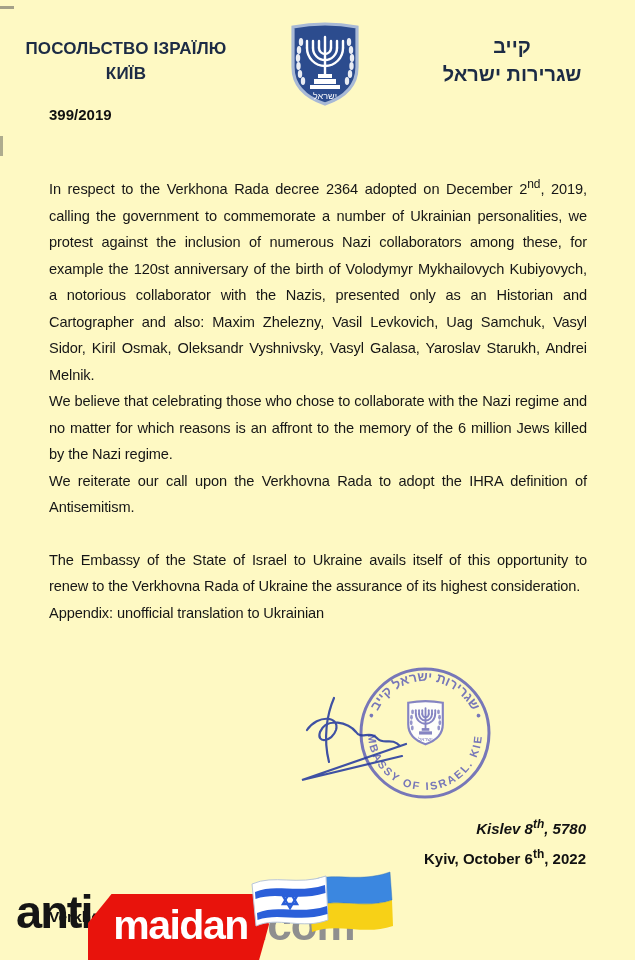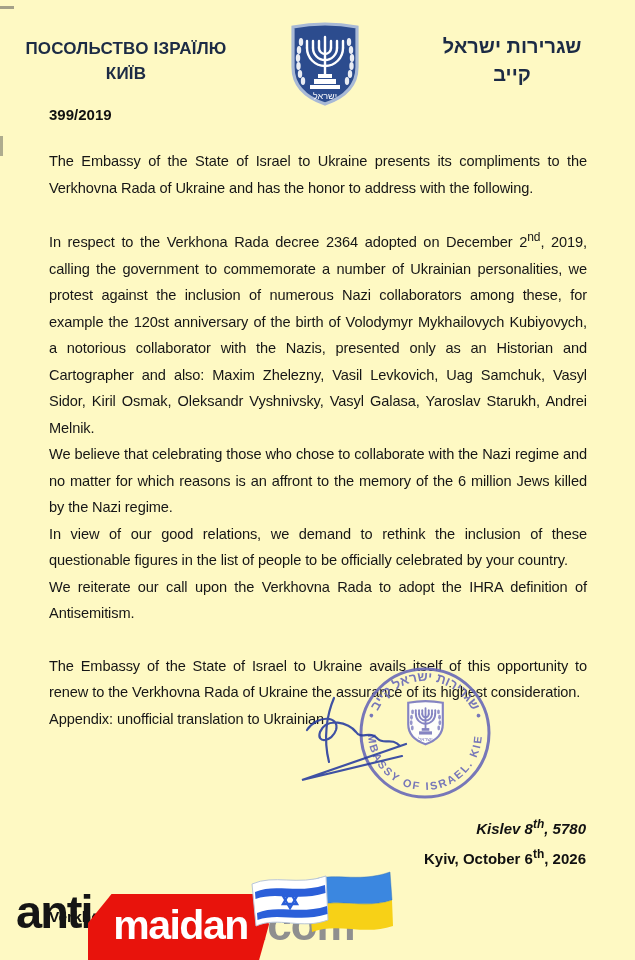--- a/index.html
+++ b/index.html
@@ -111,31 +111,29 @@
         <ellipse cx="64" cy="28" rx="2.2" ry="4"></ellipse>
       <ellipse cx="65" cy="36" rx="2.2" ry="4"></ellipse>
         <ellipse cx="64.5" cy="44" rx="2.2" ry="4"></ellipse>
       <ellipse cx="63" cy="52" rx="2.2" ry="4"></ellipse>
         <ellipse cx="60" cy="59" rx="2.2" ry="4"></ellipse>
     </g>
     <text x="38" y="77" fill="#ffffff" font-size="9" text-anchor="middle">ישראל</text>
   </svg>
 
   <div class="org-he">
+    <div>קייב</div>
     <div>שגרירות ישראל</div>
-    <div>קייב</div>
   </div>
 
   <div class="refnum">399/2019</div>
 
   <div class="letter">
-    <p>The Embassy of the State of Israel to Ukraine presents its compliments to the Verkhovna Rada of Ukraine and has the honor to address with the following.</p>
     <p class="gap-lg"><span>In respect to the Verkhona Rada decree 2364 adopted on December 2</span><sup>nd</sup><span>, 2019, calling the government to commemorate a number of Ukrainian personalities, we protest against the inclusion of numerous Nazi collaborators among these, for example the 120st anniversary of the birth of Volodymyr Mykhailovych Kubiyovych, a notorious collaborator with the Nazis, presented only as an Historian and Cartographer and also: Maxim Zhelezny, Vasil Levkovich, Uag Samchuk, Vasyl Sidor, Kiril Osmak, Oleksandr Vyshnivsky, Vasyl Galasa, Yaroslav Starukh, Andrei Melnik.</span></p>
     <p>We believe that celebrating those who chose to collaborate with the Nazi regime and no matter for which reasons is an affront to the memory of the 6 million Jews killed by the Nazi regime.</p>
-    <p>In view of our good relations, we demand to rethink the inclusion of these questionable figures in the list of people to be officially celebrated by your country.</p>
     <p>We reiterate our call upon the Verkhovna Rada to adopt the IHRA definition of Antisemitism.</p>
     <p class="gap-md">The Embassy of the State of Israel to Ukraine avails itself of this opportunity to renew to the Verkhovna Rada of Ukraine the assurance of its highest consideration.</p>
     <p>Appendix: unofficial translation to Ukrainian</p>
   </div>
 
   <svg class="stamp" width="146" height="150" viewBox="0 0 146 150">
     <circle cx="73" cy="75" r="64" fill="none" stroke="#6c6cb8" stroke-width="3"></circle>
     <defs>
       <path id="arcTop" d="M 21,75 A 52,52 0 0 1 125,75"></path>
       <path id="arcBottom" d="M 16,75 A 57,57 0 0 0 130,75"></path>
@@ -181,21 +179,21 @@
   <svg class="signature" width="128" height="98" viewBox="0 0 128 98">
     <g stroke="#2b3fa0" stroke-width="2.2" fill="none" stroke-linecap="round" opacity="0.9">
       <path d="M40,6 C33,22 29,46 35,70"></path>
       <path d="M13,38 C24,22 46,24 42,38 C38,50 22,52 26,40 C32,25 55,30 62,40 C67,48 76,38 84,47 C90,53 98,45 106,54"></path>
       <path d="M112,52 L8,88 L108,64"></path>
     </g>
   </svg>
 
   <div class="dates">
     <div class="hebrew-date"><span>Kislev 8</span><sup>th</sup><span>, 5780</span></div>
-    <div class="greg-date"><span>Kyiv, October 6</span><sup>th</sup><span>, 2026</span></div>
+    <div class="greg-date"><span>Kyiv, October 6</span><sup>th</sup><span>, 2022</span></div>
   </div>
 
   <div class="recipient">Verkhovan Rada of Ukraine</div>
 
   <div class="wm-anti">anti-</div>
   <div class="wm-red">
     <div class="wm-maidan">maidan</div>
   </div>
   <div class="wm-com">.com</div>
 

